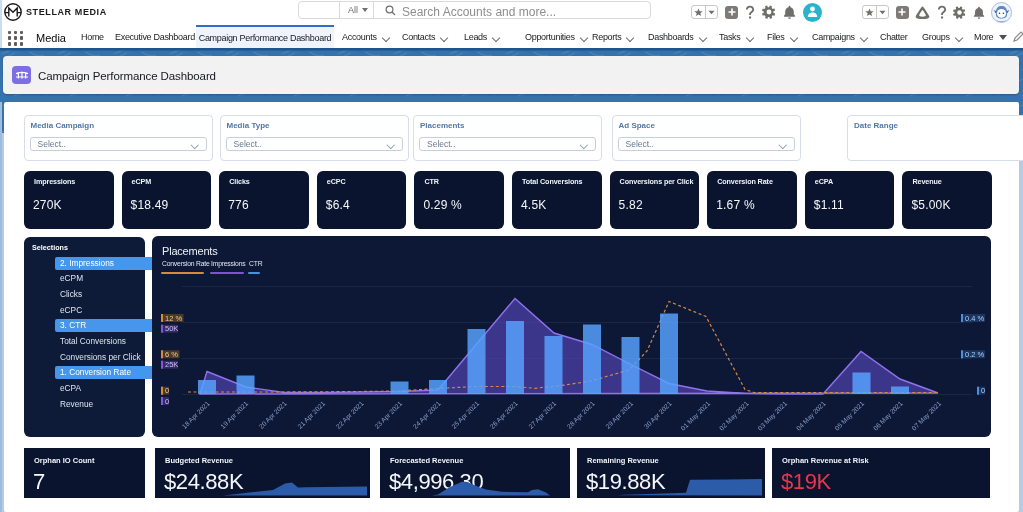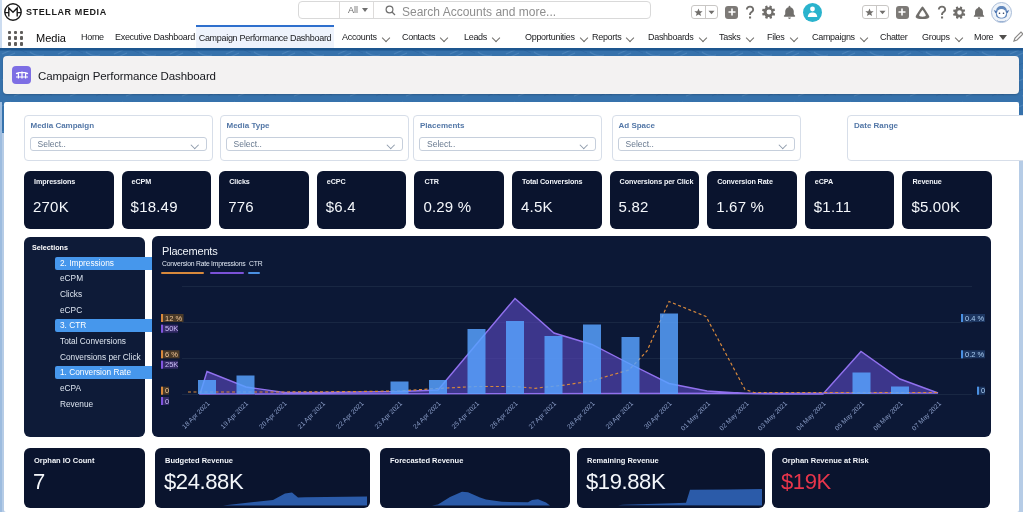--- a/index.html
+++ b/index.html
@@ -46,33 +46,33 @@
   #dash { left:4px; top:102px; width:1015px; height:410px; background:#fff; border-radius:2px; }
 
   .fcard { position:absolute; width:189px; height:46px; border:1px solid #d7dee9; border-radius:4px; background:#fff; }
   .flabel { position:absolute; left:6px; top:5.5px; font-size:8px; font-weight:bold; color:#5377a7; }
   .fselect { position:absolute; left:5px; top:21.5px; right:5px; height:14px; border:1px solid #c6cfdc; border-radius:3px; font-size:8.5px; color:#68798f; line-height:13px; padding-left:7px; white-space:nowrap; }
   .fsel-chev { position:absolute; right:8px; top:4px; width:6px; height:6px; }
   .fsel-chev:before { content:""; position:absolute; width:4.5px; height:4.5px; border-right:1.2px solid #8a97a8; border-bottom:1.2px solid #8a97a8; transform:rotate(45deg); }
 
   .kpi { position:absolute; top:171px; width:89.6px; height:58px; background:#0a142e; border-radius:6px; color:#fff; }
   .kpi .kl { position:absolute; left:10px; top:6px; font-size:7.2px; font-weight:bold; color:#f2f5fa; white-space:nowrap; letter-spacing:-0.1px; }
-  .kpi .kv { position:absolute; left:9px; top:26.5px; font-size:15px; color:#f4f7fb; letter-spacing:.2px; }
+  .kpi .kv { position:absolute; left:9px; top:26.5px; font-size:12px; color:#f4f7fb; letter-spacing:.2px; }
 
   #selpanel { left:24px; top:237px; width:121px; height:200px; background:#0e1b38; border-radius:6px; }
   #selpanel .st { position:absolute; left:8px; top:6px; font-size:7.2px; font-weight:bold; color:#fff; }
   .srow { position:absolute; left:2.5px; width:116px; height:13px; font-size:8.3px; color:#dde5f0; line-height:13px; padding-left:5.5px; border-radius:2px; white-space:nowrap;margin-left:28px; }
   .srow.hl { background:#4697ec; color:#fff; }
 
   #chartpanel { left:152px; top:236px; width:839px; height:201px; background:#0c1836; border-radius:6px; }
   #ctitle { left:162px; top:245px; font-size:11px; letter-spacing:-0.2px; color:#eef2f8; }
   .leg { position:absolute; top:260px; font-size:6.8px; letter-spacing:-0.2px; color:#dfe6f2; white-space:nowrap; }
   .legline { position:absolute; top:271.5px; height:2px; border-radius:1px; }
 
-  .bcard { position:absolute; top:448px; height:60px; background:#0a142e; border-radius:6px; overflow:hidden; }
+  .bcard { position:absolute; top:448px; height:50px; background:#0a142e; border-radius:0; overflow:hidden; }
   .bcard .bl { position:absolute; left:10px; top:8px; font-size:7.5px; font-weight:bold; color:#f2f5fa; white-space:nowrap; }
   .bcard .bv { position:absolute; left:9px; top:21px; font-size:22px; letter-spacing:-0.4px; color:#f4f7fb; }
   .bcard svg { position:absolute; bottom:0; left:0; }
 </style>
 </head>
 <body>
 
 <div class="abs" id="ghead"></div>
 <div class="abs" id="lstop"></div>
 <div class="abs" id="lsbot"></div>
@@ -415,20 +415,21 @@
   </div>
 <div class="bcard" style="left:155px;width:215px">
     <div class="bl">Budgeted Revenue</div>
     <div class="bv">$24.88K</div>
   <svg width="215" height="20" viewBox="0 0 215 20">
       <path d="M68 17.5 L118 12 L130 5.5 L137 4.5 L143 9.5 L150 9.3 L212 8.5 L212 17.5 Z" fill="#2b5ba9"></path>
     </svg>
 </div>
 <div class="bcard" style="left:380px;width:190px">
     <div class="bl">Forecasted Revenue</div>
+    <div class="bv">$4,996.30</div>
   <svg width="190" height="20" viewBox="0 0 190 20">
       <path d="M52 17.5 L58 16.5 L70 9 L82 3.8 L88 4.2 L100 9.5 L106 11.5 L122 13.8 L148 14.2 L152 12 L158 11.3 L166 14.5 L170 17.5 Z" fill="#2b5ba9"></path>
     </svg>
 </div>
 <div class="bcard" style="left:577px;width:188px">
     <div class="bl">Remaining Revenue</div>
     <div class="bv">$19.88K</div>
   <svg width="188" height="20" viewBox="0 0 188 20">
       <path d="M41 17.3 L46 16.8 L95 15.3 L109 14.8 L113 1.8 L150 1.4 L185 1 L185 17.5 Z" fill="#2b5ba9"></path>
     </svg>

